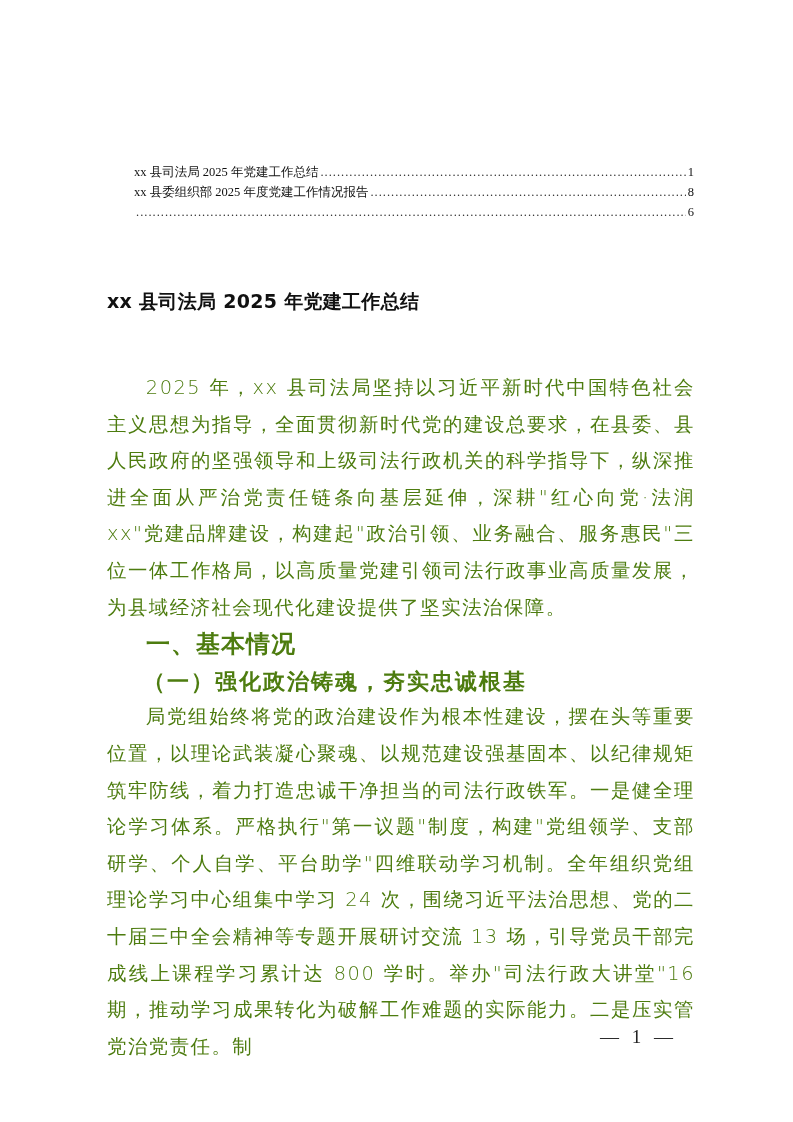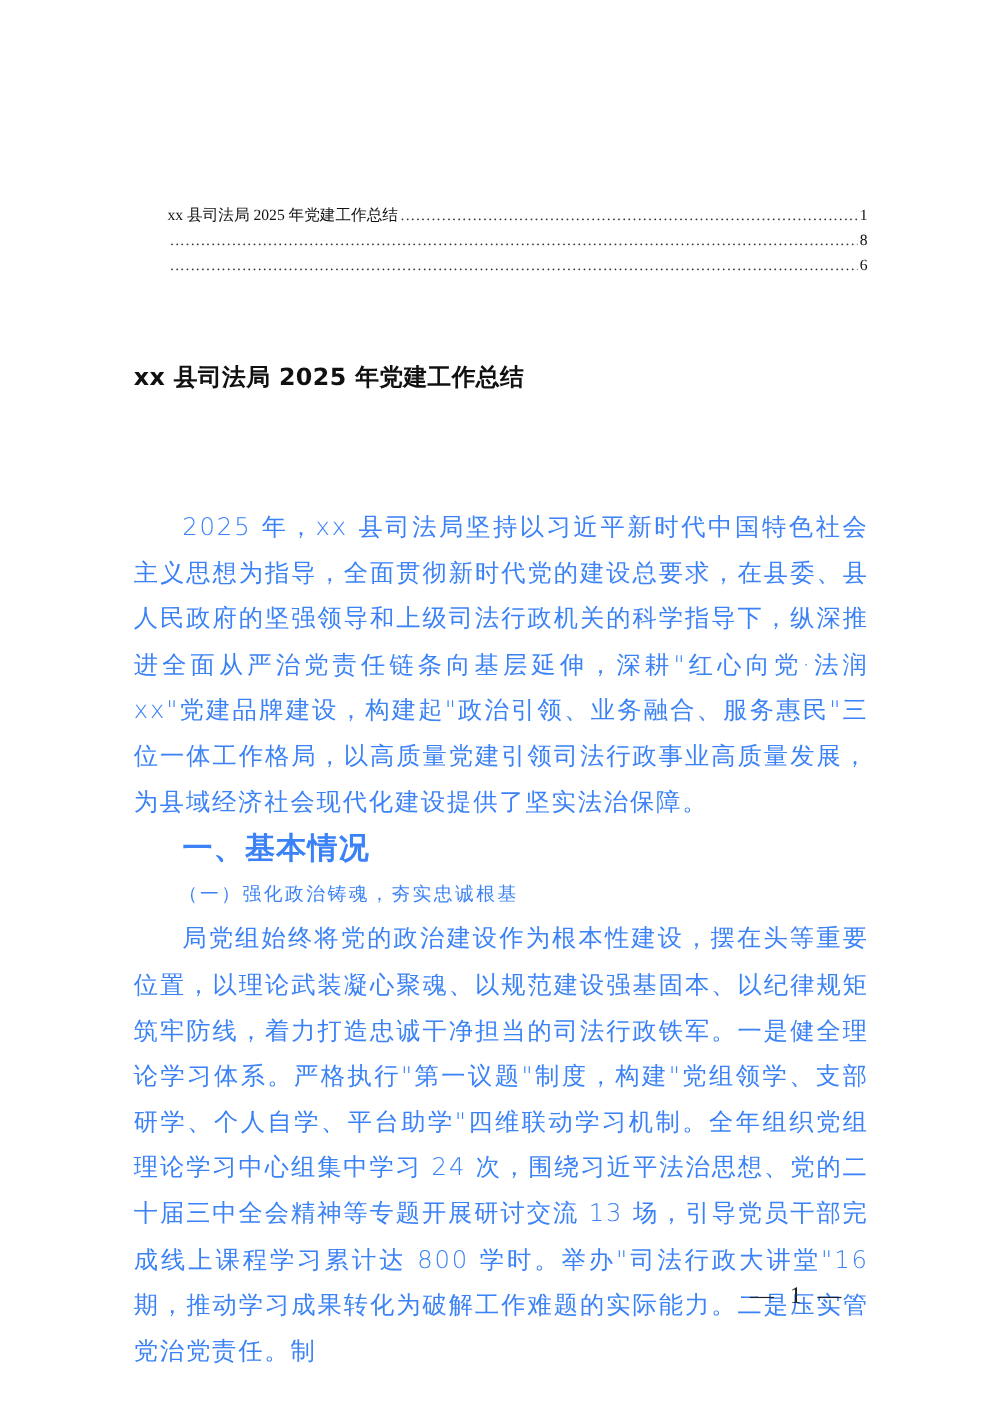--- a/index.html
+++ b/index.html
@@ -62,50 +62,51 @@
     font-family: "DejaVu Sans", "Liberation Sans", sans-serif;
     letter-spacing: 0.3px;
     white-space: nowrap;
     color: #111;
   }
 
   
   .body-text {
     position: absolute;
     left: 107px;
-    top: 404px;
+    top: 370px;
     width: 588px;
     font-size: 19.4px;
     line-height: 36.6px;
     font-family: "DejaVu Sans", "Liberation Sans", sans-serif;
     font-weight: 300;
     letter-spacing: 1.5px;
     text-align: justify;
-    color: #3b82f6;
+    color: #4d7c0f;
   }
   .para {
     margin: 0;
     text-indent: 2em;
   }
   .h1 {
     margin: 0;
     padding-left: 39px;
     font-weight: bold;
     font-family: "DejaVu Sans", "Liberation Sans", sans-serif;
     letter-spacing: 1px;
     font-size: 24px;
     height: 36.6px;
   }
   .h2 {
     margin: 0;
     padding-left: 36px;
     font-family: "DejaVu Serif", "Liberation Serif", serif;
-    font-size: 15px;
+    font-size: 22px;
     letter-spacing: 2px;
     height: 36.6px;
+    font-weight: bold;
   }
 
   
   .page-number {
     position: absolute;
     left: 600px;
     top: 1026px;
     font-size: 19px;
     font-family: "Liberation Serif", "DejaVu Serif", serif;
     letter-spacing: 4px;
@@ -118,20 +119,21 @@
 
 <div class="page">
 
   <div class="toc">
     <div class="toc-row">
       <span class="toc-title">xx 县司法局 2025 年党建工作总结</span>
       <span class="toc-dots"></span>
       <span class="toc-page">1</span>
     </div>
     <div class="toc-row">
+      <span class="toc-title">xx 县委组织部 2025 年度党建工作情况报告</span>
       <span class="toc-dots"></span>
       <span class="toc-page">8</span>
     </div>
     <div class="toc-row">
       <span class="toc-dots"></span>
       <span class="toc-page">6</span>
     </div>
   </div>
 
   <div class="doc-title">xx 县司法局 2025 年党建工作总结</div>

